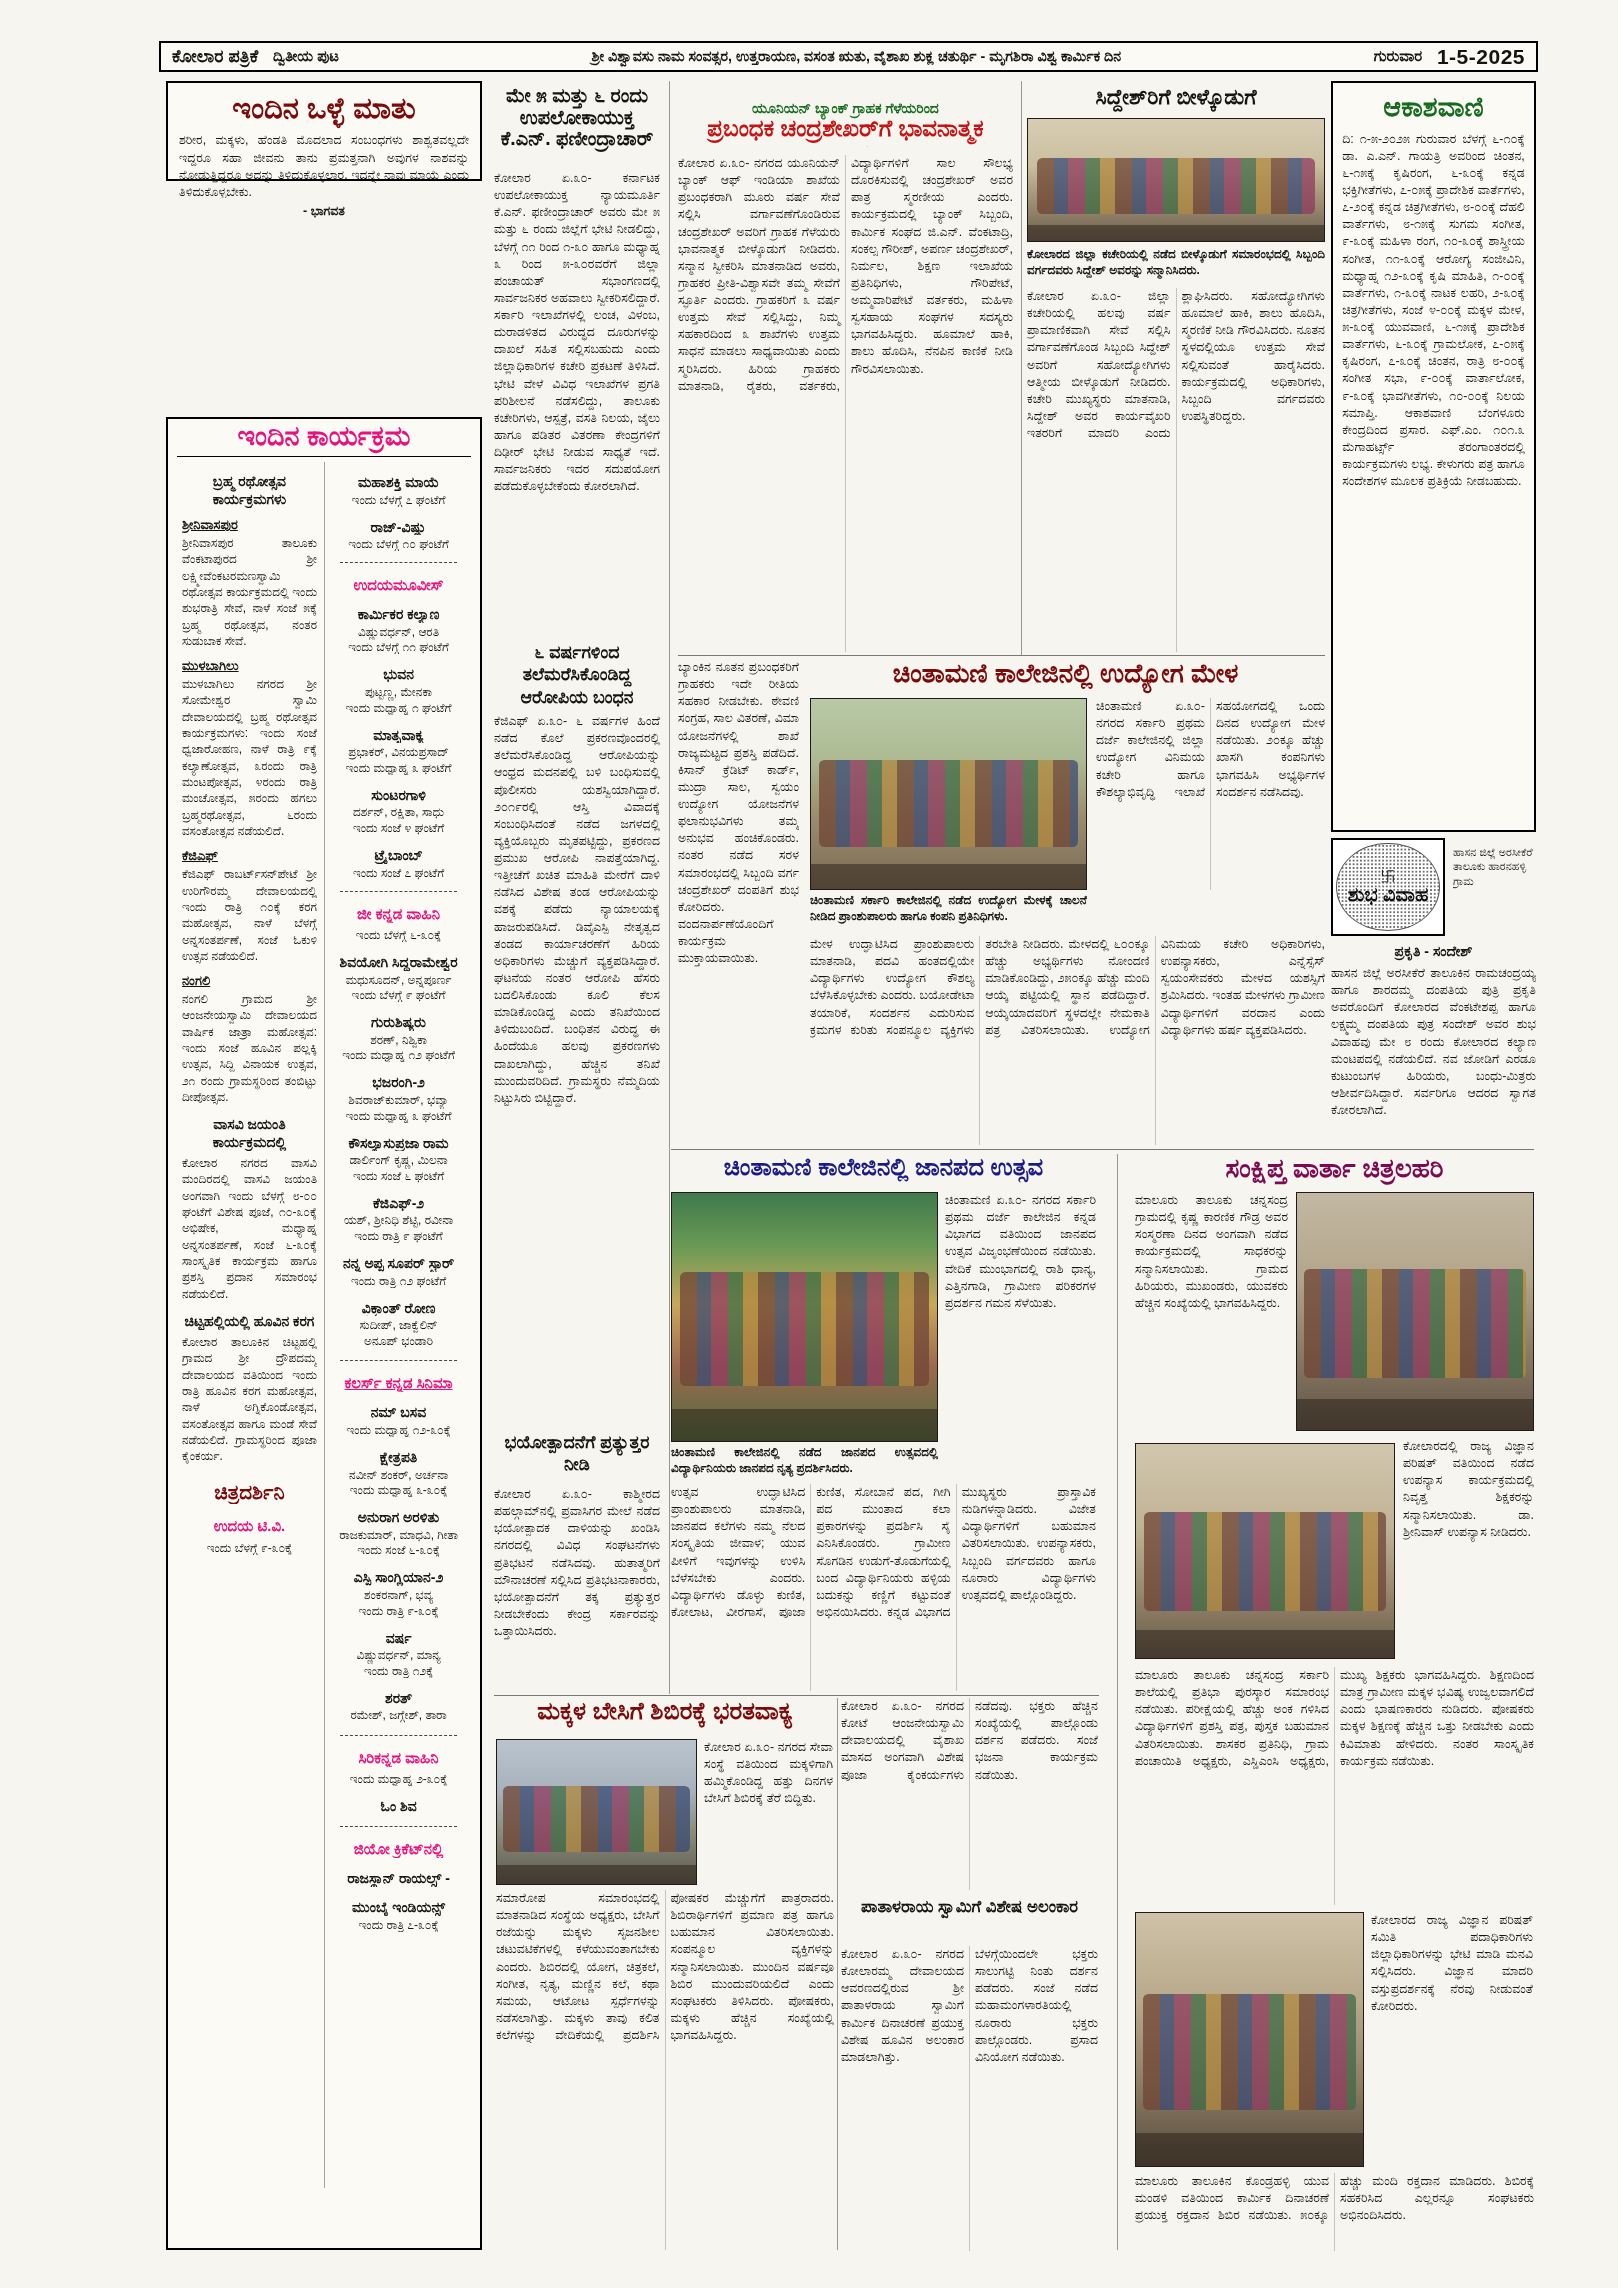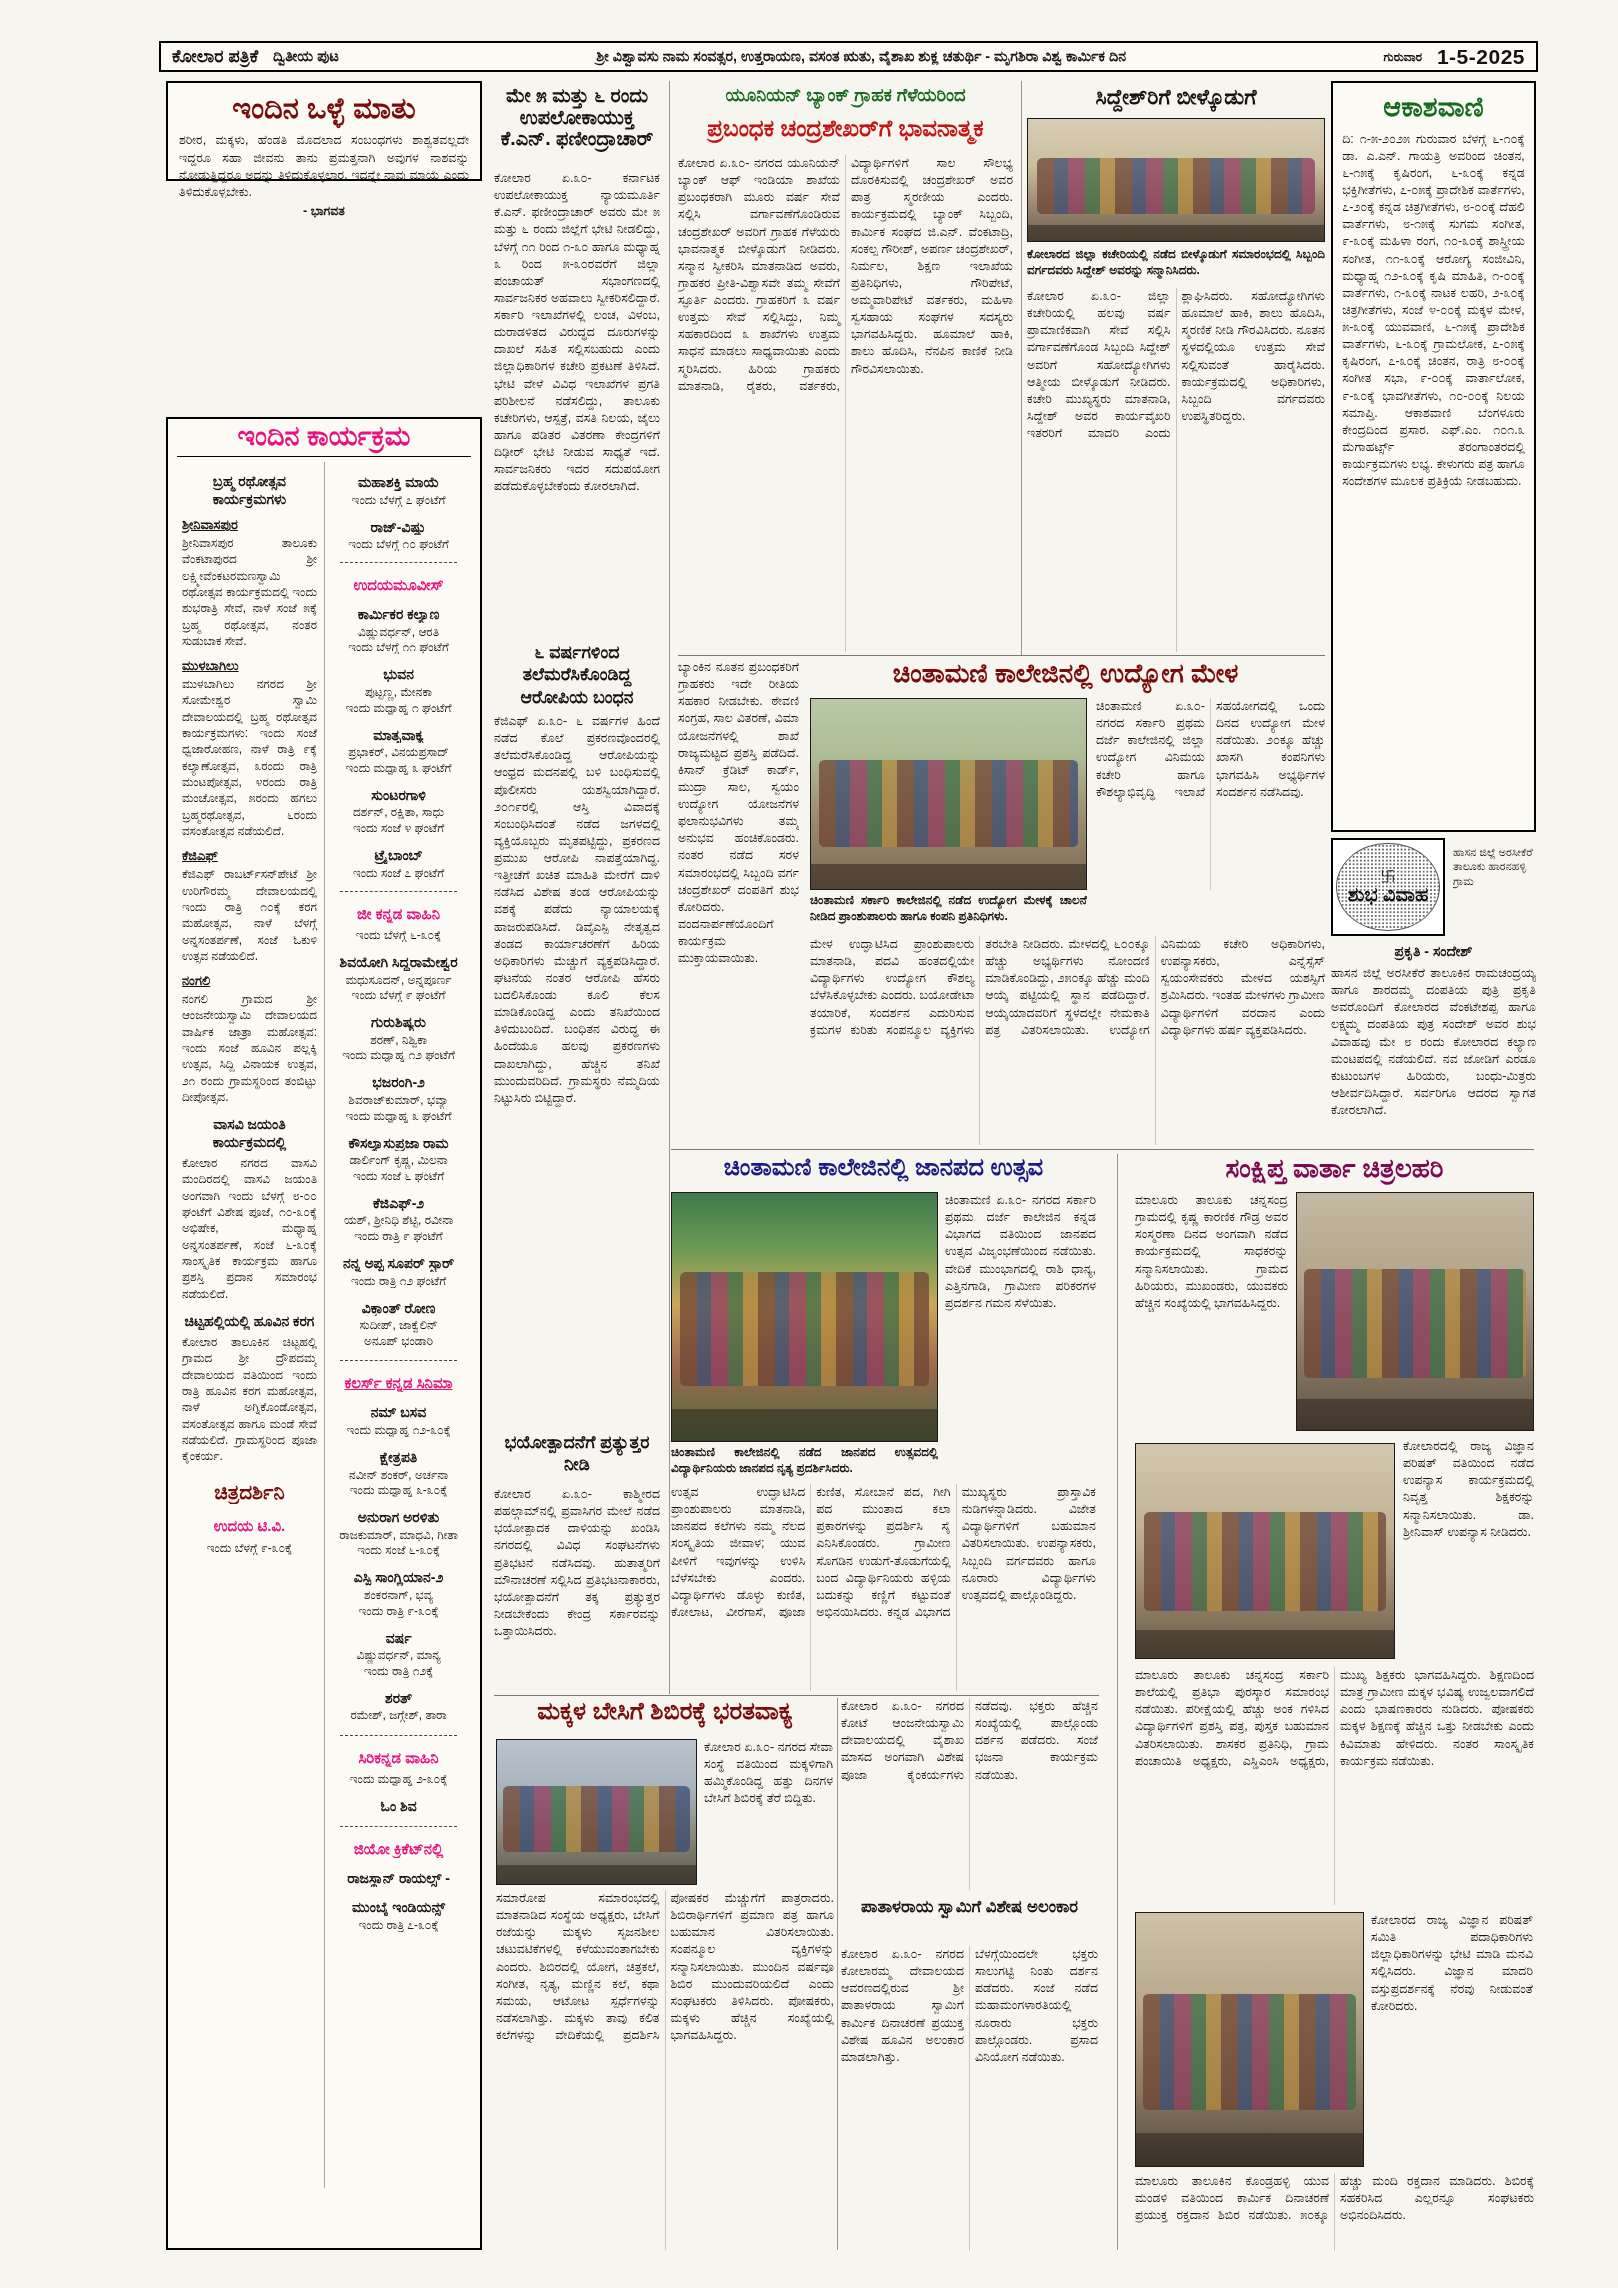--- a/index.html
+++ b/index.html
@@ -4,21 +4,21 @@
 <style>
   html,body{margin:0;padding:0;background:#8a8a8a;}
   .page{position:relative;width:1619px;height:2289px;margin:0 auto;background:#f7f5ef;
         font-family:"Liberation Sans",sans-serif;color:#161412;overflow:hidden;}
   .abs{position:absolute;}
   .bx{border:2.8px solid #000;background:#fbfaf5;box-sizing:border-box;}
   .hdr{display:flex;align-items:center;gap:14.8px;padding:0 11px;font-weight:bold;box-sizing:border-box;}
   .hdr .paper{font-size:17.5px;white-space:nowrap;}
   .hdr .plabel{font-size:14.8px;white-space:nowrap;}
   .hdr .cal{flex:1;text-align:center;font-size:14.3px;}
-  .hdr .day{font-size:12px;}
+  .hdr .day{font-size:15px;font-family:Liberation Serif, serif;}
   .hdr .date{font-size:21px;letter-spacing:0.5px;}
   .t-maroon{color:#7a0b0b}.t-pink{color:#e6127d}.t-green{color:#176b1f}
   .t-red{color:#c41414}.t-blue{color:#1b1b86}.t-purple{color:#7c0a52}
   .boxtitle{font-weight:bold;text-align:center;font-size:29px;line-height:1.15;margin:3.7px 0 7.4px;}
   .body{font-size:12.5px;line-height:1.37;text-align:justify;overflow:hidden;box-sizing:border-box;}
   .cols2{column-count:2;column-gap:11px;column-rule:0.9px solid #c9c4ba;}
   .cols3{column-count:3;column-gap:11px;column-rule:0.9px solid #c9c4ba;}
   .headline{font-weight:bold;text-align:center;line-height:1.12;overflow:hidden;}
   .subhead{font-weight:bold;text-align:center;font-size:17.5px;line-height:1.28;overflow:hidden;}
   .byline{text-align:center;font-weight:bold;font-size:12.5px;margin-top:5.5px;}
@@ -172,21 +172,21 @@
     </div>
   </div>
 
   <div class="abs headline" style="left:494px;top:85px;width:166px;height:79px;font-size:19.4px;">ಮೇ ೫ ಮತ್ತು ೬ ರಂದು ಉಪಲೋಕಾಯುಕ್ತ ಕೆ.ಎನ್. ಫಣೀಂದ್ರಾಚಾರ್</div>
   <div class="abs body" style="left:494px;top:170px;width:166px;height:465px;">ಕೋಲಾರ ಏ.೩೦- ಕರ್ನಾಟಕ ಉಪಲೋಕಾಯುಕ್ತ ನ್ಯಾಯಮೂರ್ತಿ ಕೆ.ಎನ್. ಫಣೀಂದ್ರಾಚಾರ್ ಅವರು ಮೇ ೫ ಮತ್ತು ೬ ರಂದು ಜಿಲ್ಲೆಗೆ ಭೇಟಿ ನೀಡಲಿದ್ದು, ಬೆಳಗ್ಗೆ ೧೧ ರಿಂದ ೧-೩೦ ಹಾಗೂ ಮಧ್ಯಾಹ್ನ ೩ ರಿಂದ ೫-೩೦ರವರೆಗೆ ಜಿಲ್ಲಾ ಪಂಚಾಯತ್ ಸಭಾಂಗಣದಲ್ಲಿ ಸಾರ್ವಜನಿಕರ ಅಹವಾಲು ಸ್ವೀಕರಿಸಲಿದ್ದಾರೆ. ಸರ್ಕಾರಿ ಇಲಾಖೆಗಳಲ್ಲಿ ಲಂಚ, ವಿಳಂಬ, ದುರಾಡಳಿತದ ವಿರುದ್ಧದ ದೂರುಗಳನ್ನು ದಾಖಲೆ ಸಹಿತ ಸಲ್ಲಿಸಬಹುದು ಎಂದು ಜಿಲ್ಲಾಧಿಕಾರಿಗಳ ಕಚೇರಿ ಪ್ರಕಟಣೆ ತಿಳಿಸಿದೆ. ಭೇಟಿ ವೇಳೆ ವಿವಿಧ ಇಲಾಖೆಗಳ ಪ್ರಗತಿ ಪರಿಶೀಲನೆ ನಡೆಸಲಿದ್ದು, ತಾಲೂಕು ಕಚೇರಿಗಳು, ಆಸ್ಪತ್ರೆ, ವಸತಿ ನಿಲಯ, ಜೈಲು ಹಾಗೂ ಪಡಿತರ ವಿತರಣಾ ಕೇಂದ್ರಗಳಿಗೆ ದಿಢೀರ್ ಭೇಟಿ ನೀಡುವ ಸಾಧ್ಯತೆ ಇದೆ. ಸಾರ್ವಜನಿಕರು ಇದರ ಸದುಪಯೋಗ ಪಡೆದುಕೊಳ್ಳಬೇಕೆಂದು ಕೋರಲಾಗಿದೆ.</div>
   <div class="abs subhead" style="left:494px;top:641px;width:166px;height:66px;">೬ ವರ್ಷಗಳಿಂದ ತಲೆಮರೆಸಿಕೊಂಡಿದ್ದ ಆರೋಪಿಯ ಬಂಧನ</div>
   <div class="abs body" style="left:494px;top:713px;width:166px;height:713px;">ಕೆಜಿಎಫ್ ಏ.೩೦- ೬ ವರ್ಷಗಳ ಹಿಂದೆ ನಡೆದ ಕೊಲೆ ಪ್ರಕರಣವೊಂದರಲ್ಲಿ ತಲೆಮರೆಸಿಕೊಂಡಿದ್ದ ಆರೋಪಿಯನ್ನು ಆಂಧ್ರದ ಮದನಪಲ್ಲಿ ಬಳಿ ಬಂಧಿಸುವಲ್ಲಿ ಪೊಲೀಸರು ಯಶಸ್ವಿಯಾಗಿದ್ದಾರೆ. ೨೦೧೯ರಲ್ಲಿ ಆಸ್ತಿ ವಿವಾದಕ್ಕೆ ಸಂಬಂಧಿಸಿದಂತೆ ನಡೆದ ಜಗಳದಲ್ಲಿ ವ್ಯಕ್ತಿಯೊಬ್ಬರು ಮೃತಪಟ್ಟಿದ್ದು, ಪ್ರಕರಣದ ಪ್ರಮುಖ ಆರೋಪಿ ನಾಪತ್ತೆಯಾಗಿದ್ದ. ಇತ್ತೀಚೆಗೆ ಖಚಿತ ಮಾಹಿತಿ ಮೇರೆಗೆ ದಾಳಿ ನಡೆಸಿದ ವಿಶೇಷ ತಂಡ ಆರೋಪಿಯನ್ನು ವಶಕ್ಕೆ ಪಡೆದು ನ್ಯಾಯಾಲಯಕ್ಕೆ ಹಾಜರುಪಡಿಸಿದೆ. ಡಿವೈಎಸ್ಪಿ ನೇತೃತ್ವದ ತಂಡದ ಕಾರ್ಯಾಚರಣೆಗೆ ಹಿರಿಯ ಅಧಿಕಾರಿಗಳು ಮೆಚ್ಚುಗೆ ವ್ಯಕ್ತಪಡಿಸಿದ್ದಾರೆ. ಘಟನೆಯ ನಂತರ ಆರೋಪಿ ಹೆಸರು ಬದಲಿಸಿಕೊಂಡು ಕೂಲಿ ಕೆಲಸ ಮಾಡಿಕೊಂಡಿದ್ದ ಎಂದು ತನಿಖೆಯಿಂದ ತಿಳಿದುಬಂದಿದೆ. ಬಂಧಿತನ ವಿರುದ್ಧ ಈ ಹಿಂದೆಯೂ ಹಲವು ಪ್ರಕರಣಗಳು ದಾಖಲಾಗಿದ್ದು, ಹೆಚ್ಚಿನ ತನಿಖೆ ಮುಂದುವರಿದಿದೆ. ಗ್ರಾಮಸ್ಥರು ನೆಮ್ಮದಿಯ ನಿಟ್ಟುಸಿರು ಬಿಟ್ಟಿದ್ದಾರೆ.</div>
   <div class="abs subhead" style="left:494px;top:1431px;width:166px;height:50px;">ಭಯೋತ್ಪಾದನೆಗೆ ಪ್ರತ್ಯುತ್ತರ ನೀಡಿ</div>
   <div class="abs body" style="left:494px;top:1486px;width:166px;height:205px;">ಕೋಲಾರ ಏ.೩೦- ಕಾಶ್ಮೀರದ ಪಹಲ್ಗಾಮ್‌ನಲ್ಲಿ ಪ್ರವಾಸಿಗರ ಮೇಲೆ ನಡೆದ ಭಯೋತ್ಪಾದಕ ದಾಳಿಯನ್ನು ಖಂಡಿಸಿ ನಗರದಲ್ಲಿ ವಿವಿಧ ಸಂಘಟನೆಗಳು ಪ್ರತಿಭಟನೆ ನಡೆಸಿದವು. ಹುತಾತ್ಮರಿಗೆ ಮೌನಾಚರಣೆ ಸಲ್ಲಿಸಿದ ಪ್ರತಿಭಟನಾಕಾರರು, ಭಯೋತ್ಪಾದನೆಗೆ ತಕ್ಕ ಪ್ರತ್ಯುತ್ತರ ನೀಡಬೇಕೆಂದು ಕೇಂದ್ರ ಸರ್ಕಾರವನ್ನು ಒತ್ತಾಯಿಸಿದರು.</div>
 
-  <div class="abs headline t-green" style="left:678px;top:85px;width:335px;height:28px;font-size:18px;">ಯೂನಿಯನ್ ಬ್ಯಾಂಕ್ ಗ್ರಾಹಕ ಗೆಳೆಯರಿಂದ</div>
+  <div class="abs headline t-green" style="left:678px;top:101px;width:335px;height:28px;font-size:14px;">ಯೂನಿಯನ್ ಬ್ಯಾಂಕ್ ಗ್ರಾಹಕ ಗೆಳೆಯರಿಂದ</div>
   <div class="abs headline t-red" style="left:678px;top:116px;width:335px;height:31px;font-size:23px;">ಪ್ರಬಂಧಕ ಚಂದ್ರಶೇಖರ್‌ಗೆ ಭಾವನಾತ್ಮಕ ವಿದಾಯ</div>
   <div class="abs body cols2" style="left:678px;top:155px;width:335px;height:497px;">ಕೋಲಾರ ಏ.೩೦- ನಗರದ ಯೂನಿಯನ್ ಬ್ಯಾಂಕ್ ಆಫ್ ಇಂಡಿಯಾ ಶಾಖೆಯ ಪ್ರಬಂಧಕರಾಗಿ ಮೂರು ವರ್ಷ ಸೇವೆ ಸಲ್ಲಿಸಿ ವರ್ಗಾವಣೆಗೊಂಡಿರುವ ಚಂದ್ರಶೇಖರ್ ಅವರಿಗೆ ಗ್ರಾಹಕ ಗೆಳೆಯರು ಭಾವನಾತ್ಮಕ ಬೀಳ್ಕೊಡುಗೆ ನೀಡಿದರು. ಸನ್ಮಾನ ಸ್ವೀಕರಿಸಿ ಮಾತನಾಡಿದ ಅವರು, ಗ್ರಾಹಕರ ಪ್ರೀತಿ-ವಿಶ್ವಾಸವೇ ತಮ್ಮ ಸೇವೆಗೆ ಸ್ಫೂರ್ತಿ ಎಂದರು. ಗ್ರಾಹಕರಿಗೆ ೩ ವರ್ಷ ಉತ್ತಮ ಸೇವೆ ಸಲ್ಲಿಸಿದ್ದು, ನಿಮ್ಮ ಸಹಕಾರದಿಂದ ೩ ಶಾಖೆಗಳು ಉತ್ತಮ ಸಾಧನೆ ಮಾಡಲು ಸಾಧ್ಯವಾಯಿತು ಎಂದು ಸ್ಮರಿಸಿದರು. ಹಿರಿಯ ಗ್ರಾಹಕರು ಮಾತನಾಡಿ, ರೈತರು, ವರ್ತಕರು, ವಿದ್ಯಾರ್ಥಿಗಳಿಗೆ ಸಾಲ ಸೌಲಭ್ಯ ದೊರಕಿಸುವಲ್ಲಿ ಚಂದ್ರಶೇಖರ್ ಅವರ ಪಾತ್ರ ಸ್ಮರಣೀಯ ಎಂದರು. ಕಾರ್ಯಕ್ರಮದಲ್ಲಿ ಬ್ಯಾಂಕ್ ಸಿಬ್ಬಂದಿ, ಕಾರ್ಮಿಕ ಸಂಘದ ಜಿ.ಎನ್. ವೆಂಕಟಾದ್ರಿ, ಸಂಕಲ್ಪ ಗೌರೀಶ್, ಅಪರ್ಣ ಚಂದ್ರಶೇಖರ್, ನಿರ್ಮಲ, ಶಿಕ್ಷಣ ಇಲಾಖೆಯ ಪ್ರತಿನಿಧಿಗಳು, ಗೌರಿಪೇಟೆ, ಅಮ್ಮವಾರಿಪೇಟೆ ವರ್ತಕರು, ಮಹಿಳಾ ಸ್ವಸಹಾಯ ಸಂಘಗಳ ಸದಸ್ಯರು ಭಾಗವಹಿಸಿದ್ದರು. ಹೂಮಾಲೆ ಹಾಕಿ, ಶಾಲು ಹೊದಿಸಿ, ನೆನಪಿನ ಕಾಣಿಕೆ ನೀಡಿ ಗೌರವಿಸಲಾಯಿತು.</div>
   <div class="abs body" style="left:678px;top:659px;width:121px;height:487px;">ಬ್ಯಾಂಕಿನ ನೂತನ ಪ್ರಬಂಧಕರಿಗೆ ಗ್ರಾಹಕರು ಇದೇ ರೀತಿಯ ಸಹಕಾರ ನೀಡಬೇಕು. ಠೇವಣಿ ಸಂಗ್ರಹ, ಸಾಲ ವಿತರಣೆ, ವಿಮಾ ಯೋಜನೆಗಳಲ್ಲಿ ಶಾಖೆ ರಾಜ್ಯಮಟ್ಟದ ಪ್ರಶಸ್ತಿ ಪಡೆದಿದೆ. ಕಿಸಾನ್ ಕ್ರೆಡಿಟ್ ಕಾರ್ಡ್, ಮುದ್ರಾ ಸಾಲ, ಸ್ವಯಂ ಉದ್ಯೋಗ ಯೋಜನೆಗಳ ಫಲಾನುಭವಿಗಳು ತಮ್ಮ ಅನುಭವ ಹಂಚಿಕೊಂಡರು. ನಂತರ ನಡೆದ ಸರಳ ಸಮಾರಂಭದಲ್ಲಿ ಸಿಬ್ಬಂದಿ ವರ್ಗ ಚಂದ್ರಶೇಖರ್ ದಂಪತಿಗೆ ಶುಭ ಕೋರಿದರು. ವಂದನಾರ್ಪಣೆಯೊಂದಿಗೆ ಕಾರ್ಯಕ್ರಮ ಮುಕ್ತಾಯವಾಯಿತು.</div>
 
   <div class="abs headline" style="left:1027px;top:85px;width:298px;height:28px;font-size:21px;">ಸಿದ್ದೇಶ್‌ರಿಗೆ ಬೀಳ್ಕೊಡುಗೆ</div>
   <div class="abs photo" style="left:1027px;top:118px;width:298px;height:124px;background:linear-gradient(180deg,#d8cdb4,#cbbf9f 38%,#a8977b 62%,#6b5d4d);"></div>
   <div class="abs caption" style="left:1027px;top:247px;width:298px;height:35px;">ಕೋಲಾರದ ಜಿಲ್ಲಾ ಕಚೇರಿಯಲ್ಲಿ ನಡೆದ ಬೀಳ್ಕೊಡುಗೆ ಸಮಾರಂಭದಲ್ಲಿ ಸಿಬ್ಬಂದಿ ವರ್ಗದವರು ಸಿದ್ದೇಶ್ ಅವರನ್ನು ಸನ್ಮಾನಿಸಿದರು.</div>
   <div class="abs body cols2" style="left:1027px;top:288px;width:298px;height:364px;">ಕೋಲಾರ ಏ.೩೦- ಜಿಲ್ಲಾ ಕಚೇರಿಯಲ್ಲಿ ಹಲವು ವರ್ಷ ಪ್ರಾಮಾಣಿಕವಾಗಿ ಸೇವೆ ಸಲ್ಲಿಸಿ ವರ್ಗಾವಣೆಗೊಂಡ ಸಿಬ್ಬಂದಿ ಸಿದ್ದೇಶ್ ಅವರಿಗೆ ಸಹೋದ್ಯೋಗಿಗಳು ಆತ್ಮೀಯ ಬೀಳ್ಕೊಡುಗೆ ನೀಡಿದರು. ಕಚೇರಿ ಮುಖ್ಯಸ್ಥರು ಮಾತನಾಡಿ, ಸಿದ್ದೇಶ್ ಅವರ ಕಾರ್ಯವೈಖರಿ ಇತರರಿಗೆ ಮಾದರಿ ಎಂದು ಶ್ಲಾಘಿಸಿದರು. ಸಹೋದ್ಯೋಗಿಗಳು ಹೂಮಾಲೆ ಹಾಕಿ, ಶಾಲು ಹೊದಿಸಿ, ಸ್ಮರಣಿಕೆ ನೀಡಿ ಗೌರವಿಸಿದರು. ನೂತನ ಸ್ಥಳದಲ್ಲಿಯೂ ಉತ್ತಮ ಸೇವೆ ಸಲ್ಲಿಸುವಂತೆ ಹಾರೈಸಿದರು. ಕಾರ್ಯಕ್ರಮದಲ್ಲಿ ಅಧಿಕಾರಿಗಳು, ಸಿಬ್ಬಂದಿ ವರ್ಗದವರು ಉಪಸ್ಥಿತರಿದ್ದರು.</div>
 
   <div class="abs bx" style="left:1331px;top:81px;width:205px;height:751px;padding:5.5px 9.2px;">

